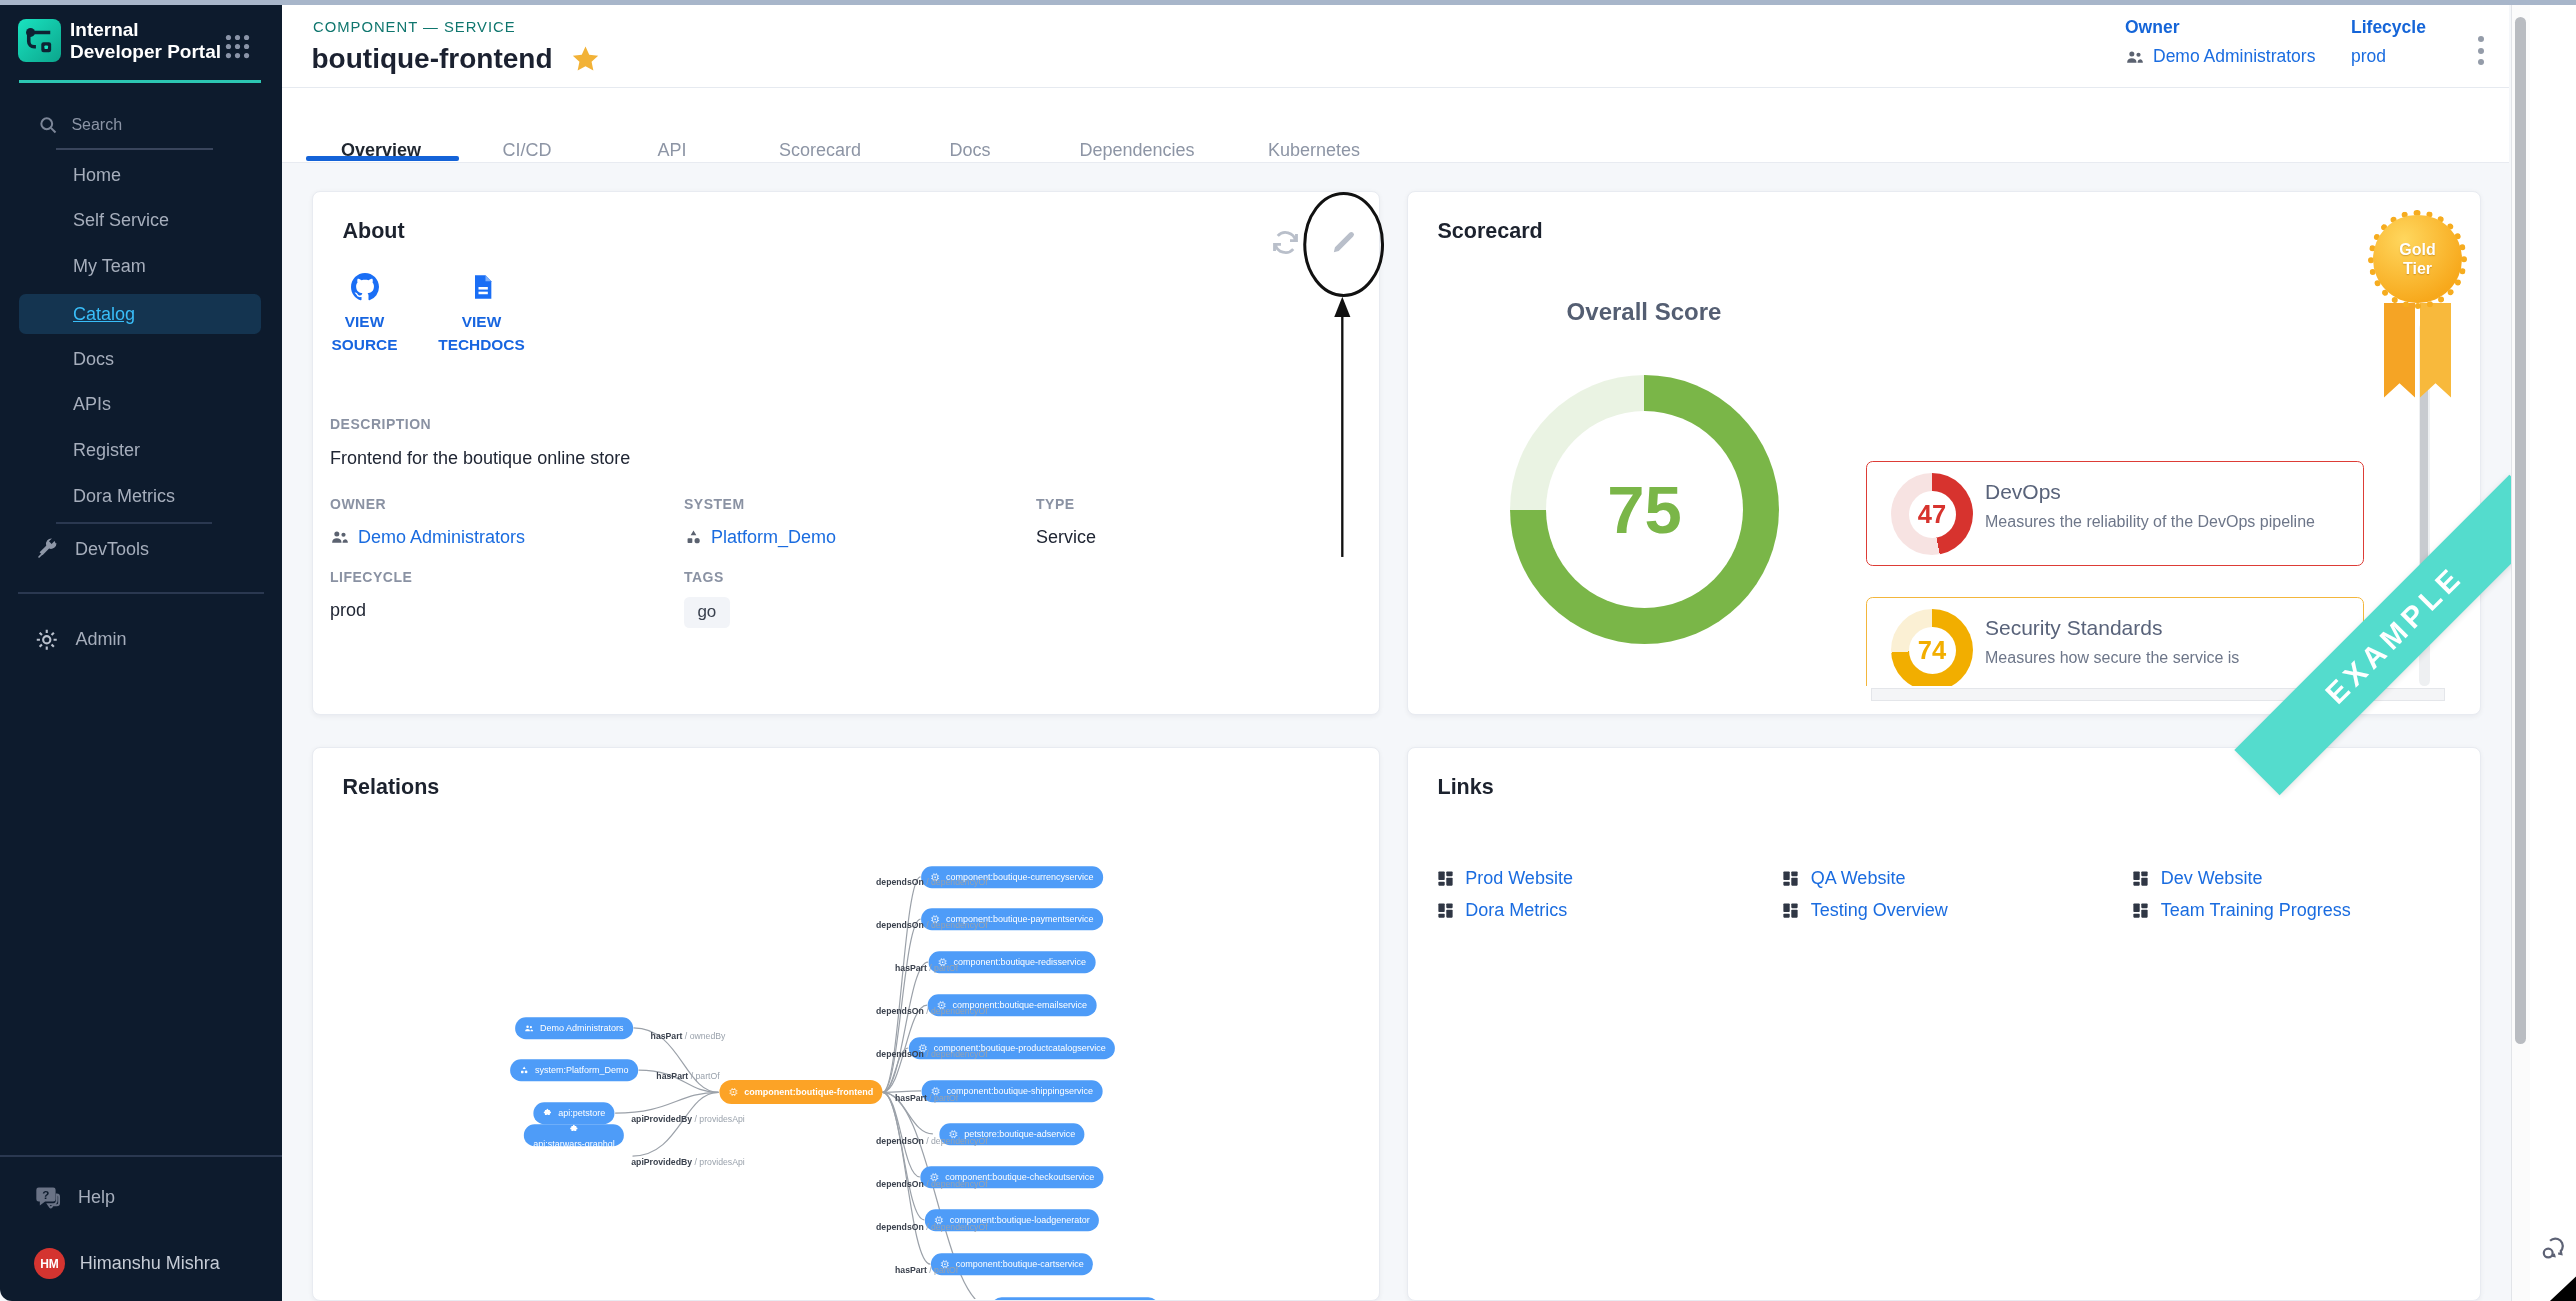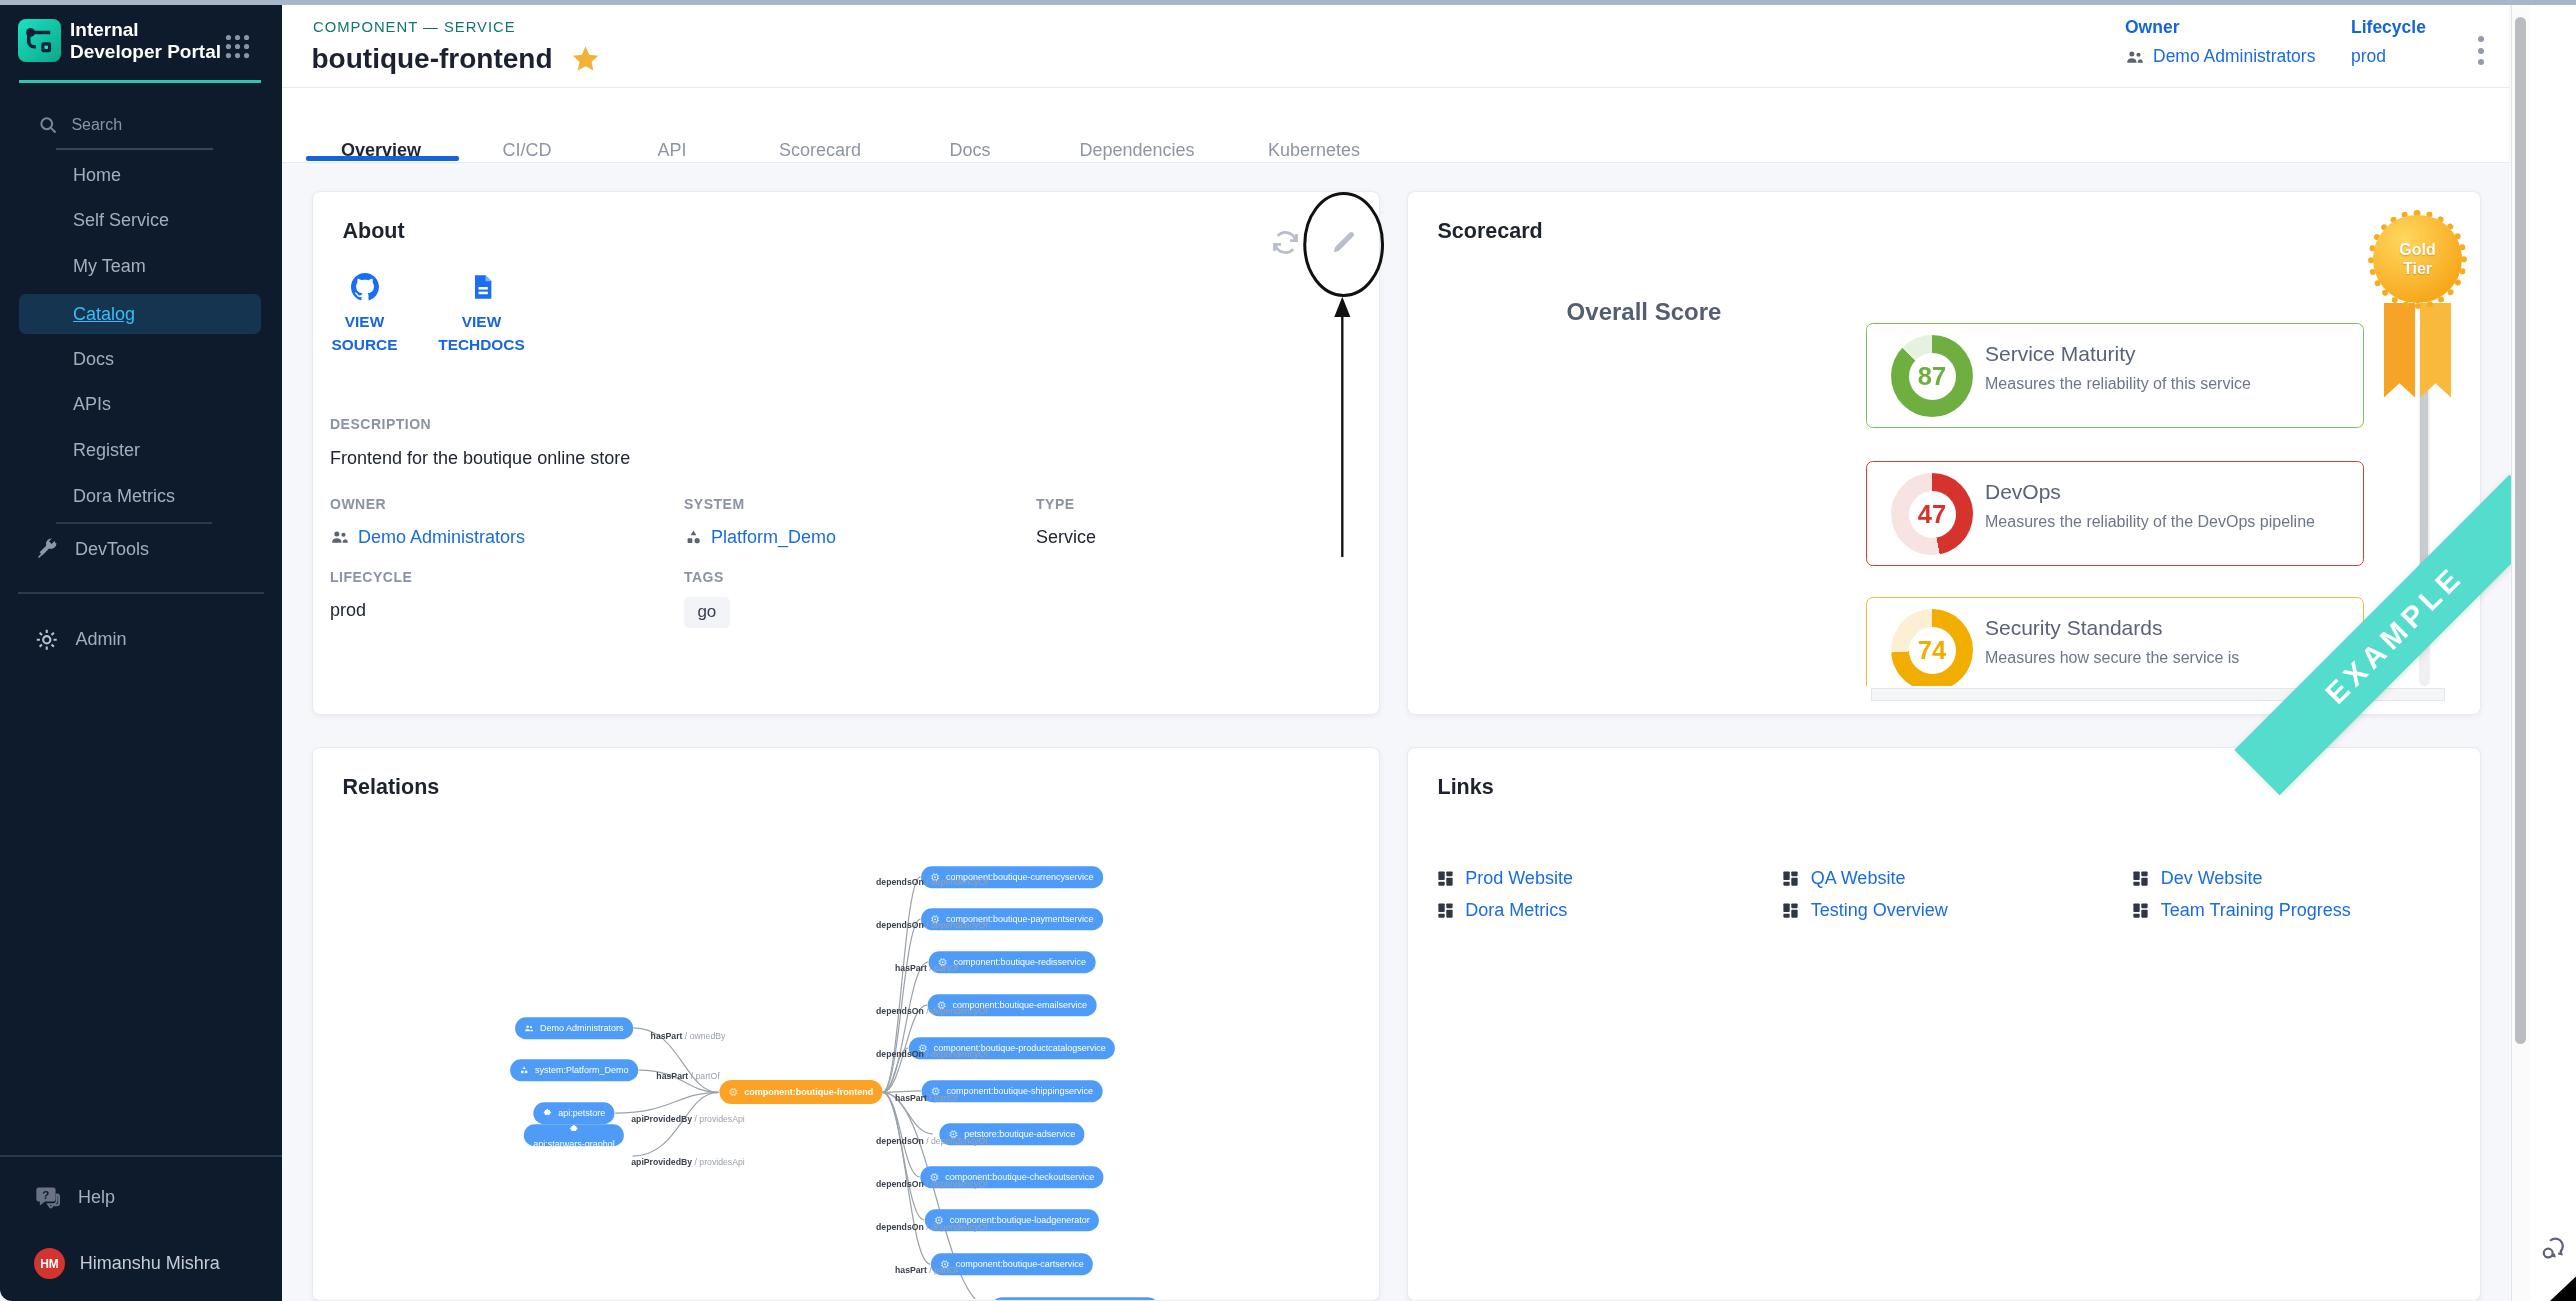--- a/index.html
+++ b/index.html
@@ -355,31 +355,27 @@
           <div class="tail r"></div>
         <div class="ring"></div>
         <div class="core">
             <span>Gold</span>
             <span>Tier</span>
           </div>
       </div>
 
       <div class="abs" style="left:236px; top:106px; transform:translateX(-50%); font-size:24px; font-weight:bold; color:#545e72;">Overall Score</div>
 
+      <div class="donut" id="main-donut" style="left: 102px; top: 183px; width: 269px; height: 269px; position: absolute; background: conic-gradient(rgb(122, 182, 72) 0deg, rgb(122, 182, 72) 270deg, rgb(234, 243, 227) 270deg, rgb(234, 243, 227) 360deg);">
+        <div class="hole" style="inset:36px;">
+          <span id="main-score" style="font-size: 67px; font-weight: bold; color: rgb(122, 182, 72);">75</span>
+        </div>
+      </div>
 
       <div class="metric-list" id="metric-list">
-          <div class="metric-card" style="top: 0px; border: 1.3px solid rgb(124, 192, 90);">
-            <div class="donut" style="position: absolute; left: 24px; top: 11.4px; width: 82px; height: 82px; background: conic-gradient(rgb(111, 174, 65) 0deg, rgb(111, 174, 65) 313.2deg, rgb(231, 241, 223) 313.2deg, rgb(231, 241, 223) 360deg);">
-              <div class="hole" style="inset: 17.5px;">
-                <span style="font-size: 25.5px; font-weight: bold; color: rgb(111, 174, 65);">87</span>
-              </div>
-            </div>
-            <div class="metric-title">Service Maturity</div>
-            <div class="metric-desc">Measures the reliability of this service</div>
-          </div>
           <div class="metric-card" style="top: 138px; border: 1.3px solid rgb(221, 60, 54);">
             <div class="donut" style="position: absolute; left: 24px; top: 11.4px; width: 82px; height: 82px; background: conic-gradient(rgb(215, 51, 46) 0deg, rgb(215, 51, 46) 169.2deg, rgb(247, 227, 226) 169.2deg, rgb(247, 227, 226) 360deg);">
               <div class="hole" style="inset: 17.5px;">
                 <span style="font-size: 25.5px; font-weight: bold; color: rgb(215, 51, 46);">47</span>
               </div>
             </div>
             <div class="metric-title">DevOps</div>
             <div class="metric-desc">Measures the reliability of the DevOps pipeline</div>
           </div>
           <div class="metric-card" style="top: 274px; border: 1.3px solid rgb(243, 182, 60);">

